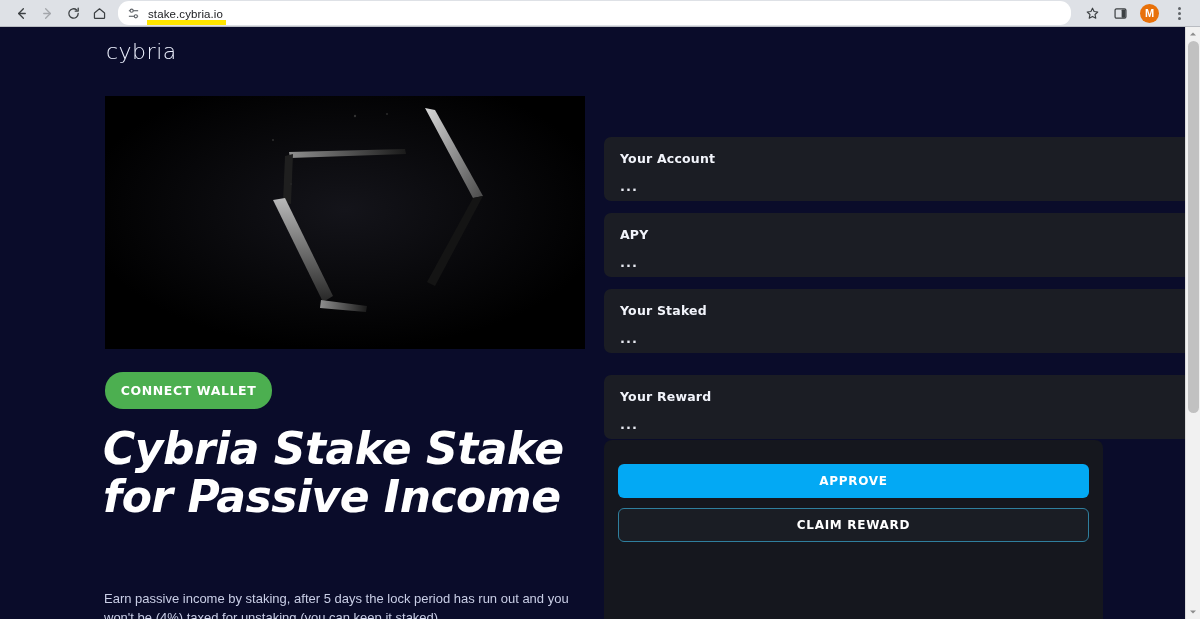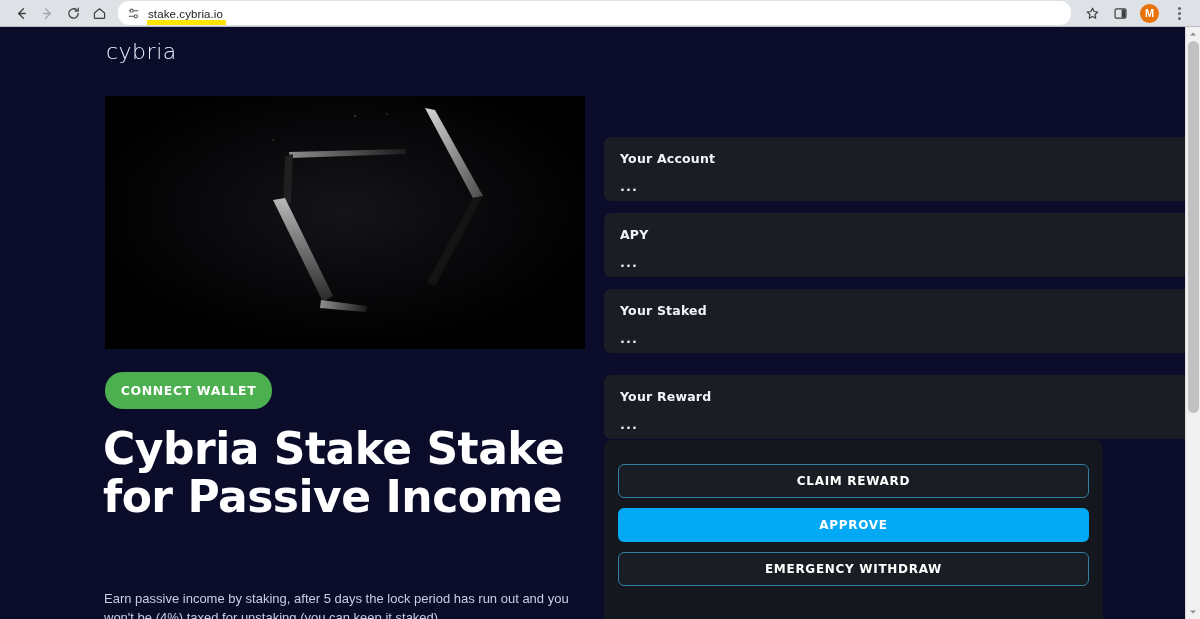--- a/index.html
+++ b/index.html
@@ -132,20 +132,21 @@
 
   #hero-title {
     position: absolute; left: 103px; top: 398px;
     width: 520px;
     font-family: "DejaVu Sans", sans-serif;
     font-weight: bold;
     font-size: 44px;
     line-height: 48px;
     color: #ffffff;
     letter-spacing: -.5px;
+    font-style: italic;
   }
 
   #hero-paragraph {
     position: absolute; left: 104px; top: 562px;
     width: 485px;
     font-size: 13px;
     line-height: 19px;
     color: #c9cee6;
   }
 
@@ -366,23 +367,22 @@
       <div class="stat-label">Your Staked</div>
       <div class="stat-value">...</div>
     </div>
 
     <div class="stat-card" id="card-reward">
       <div class="stat-label">Your Reward</div>
       <div class="stat-value">...</div>
     </div>
 
     <div id="action-panel">
+      <button class="action-button" id="approve-button">APPROVE</button>
       <button class="action-button outline-button">CLAIM REWARD</button>
-      <button class="action-button" id="approve-button">APPROVE</button>
-      <button class="action-button outline-button">EMERGENCY WITHDRAW</button>
     </div>
 
   </div>
 
   <div id="scrollbar">
     <div id="sb-up">
       <svg width="8" height="8" viewBox="0 0 8 8">
           <path d="M4 2.4l3 3.2H1z" fill="#8c8c8c"></path>
         </svg>
     </div>

